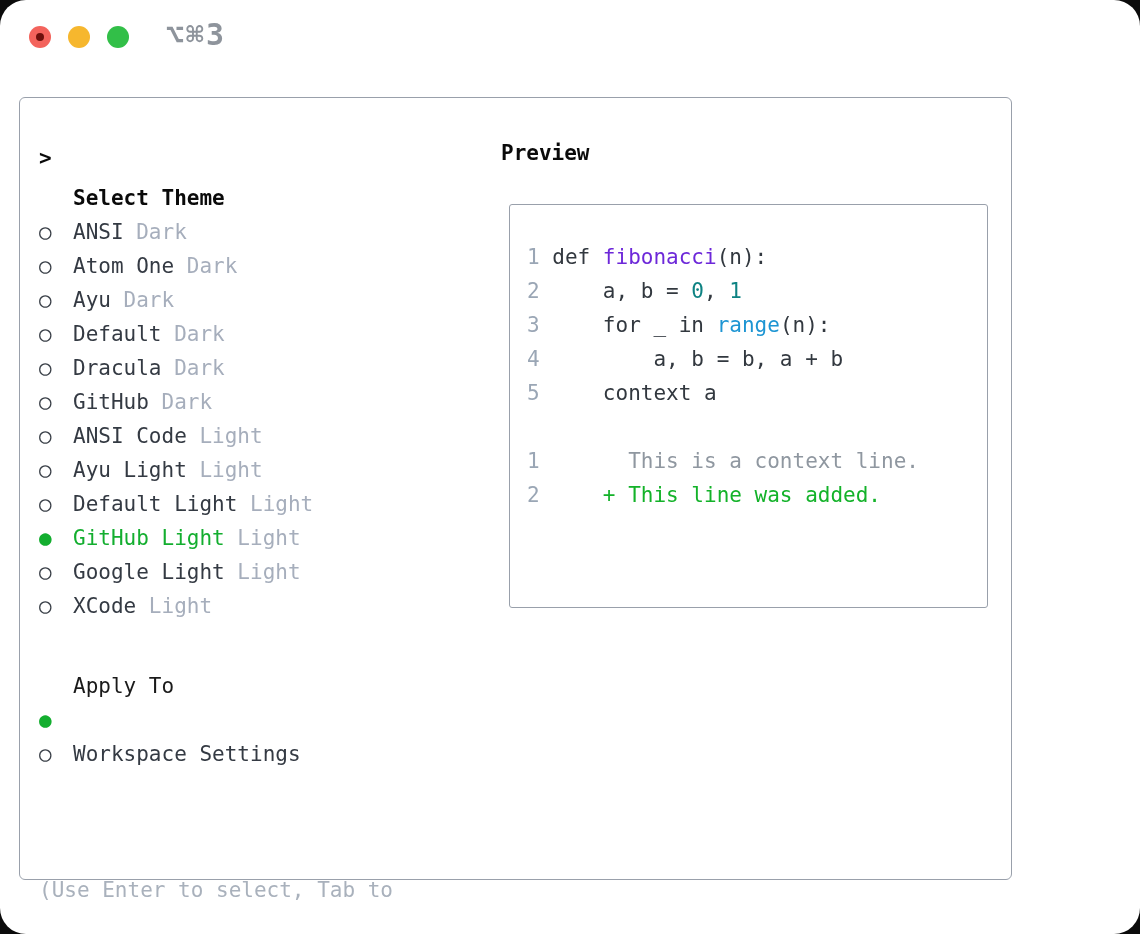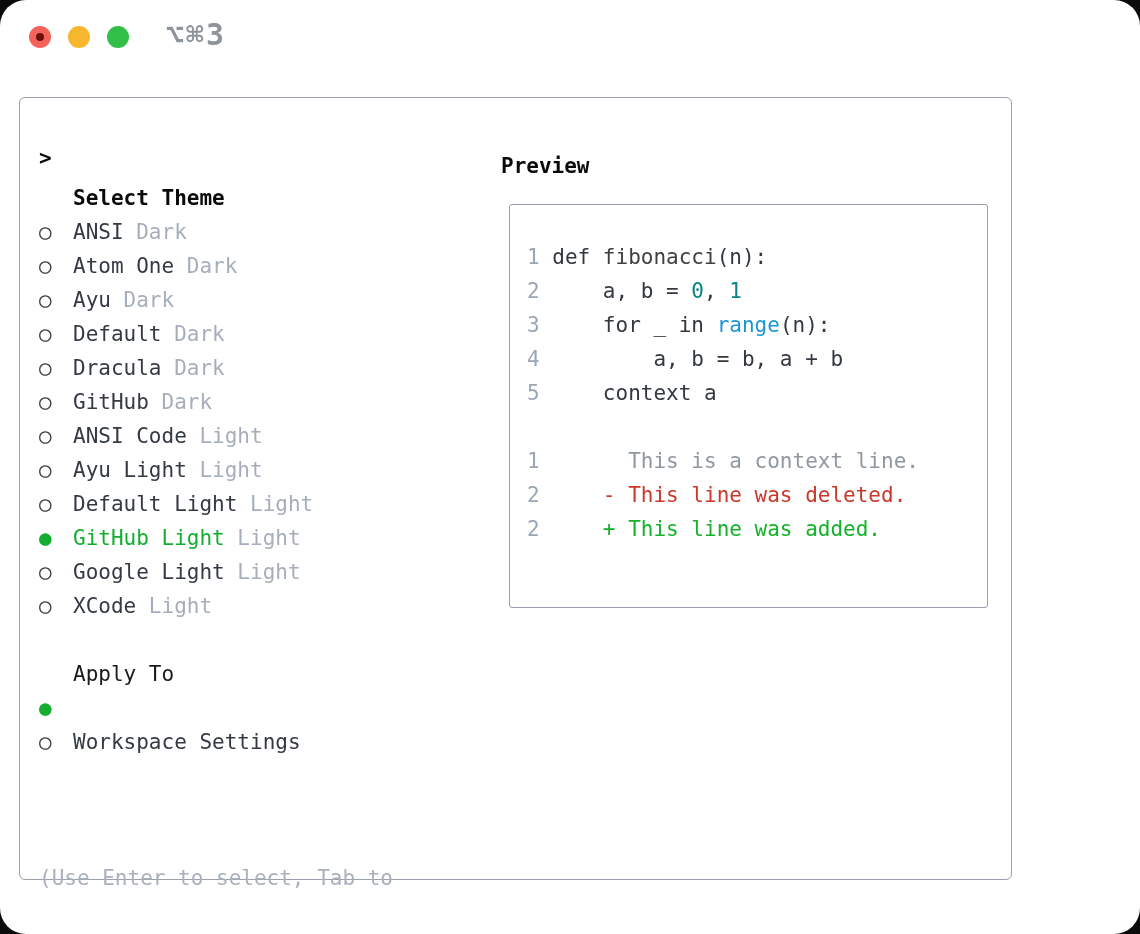--- a/index.html
+++ b/index.html
@@ -27,33 +27,33 @@
   }
   .left-col{position:absolute;left:19px;top:43px;}
   .row{display:flex;white-space:pre;}
   .marker{flex:0 0 34px;width:34px;color:#3b4149;}
   .hdr .marker{color:#0a0a0a;font-weight:bold;}
   .hdr .label{color:#0a0a0a;font-weight:bold;margin-top:40px;}
   .label{color:#343a43;}
   .tag{color:#a6aebc;margin-left:1ch;}
   .row.selected .marker,.row.selected .label{color:#13ae2f;}
   .apply-hdr{margin-top:34px;}
-  .apply-hdr .label{color:#1a1a1a;}
+  .apply-hdr .label{color:#1a1a1a;margin-top:12px;}
   .hint{margin-top:34px;color:#a9b1bc;white-space:pre;}
   
-  .preview-title{position:absolute;left:481px;top:51px;font-weight:bold;color:#0a0a0a;white-space:pre;}
+  .preview-title{position:absolute;left:481px;top:38px;font-weight:bold;color:#0a0a0a;white-space:pre;}
   .preview-box{
     position:absolute;left:489px;top:106px;width:479px;height:404px;
     box-sizing:border-box;border:1.5px solid #99a0ab;border-radius:3px;
     padding:35px 8px 0 17px;overflow:hidden;
   }
   .codeline{white-space:pre;min-height:34px;}
   .num{display:inline-block;width:2ch;color:#9aa6b5;}
   .c{color:#32383f;}
-  .fn{color:#404040;text-align:center;}
+  .fn{color:#6d28d9;text-align:center;}
   .nu{color:#0d8282;}
   .bi{color:#1d95d3;}
   .ctx{color:#8f97a0;margin-top:27px;}
   .del{color:#cb372a;}
   .add{color:#13b229;}
 </style>
 </head>
 <body>
 
 <div class="window">
@@ -156,18 +156,17 @@
     <div class="preview-title">Preview</div>
 
     <div class="preview-box">
       <div class="codeline"><span class="num">1</span><span class="c">def </span><span class="fn">fibonacci</span><span class="c">(n):</span></div>
       <div class="codeline"><span class="num">2</span><span class="c">    a, b = </span><span class="nu">0</span><span class="c">, </span><span class="nu">1</span></div>
       <div class="codeline"><span class="num">3</span><span class="c">    for _ in </span><span class="bi">range</span><span class="c">(n):</span></div>
       <div class="codeline"><span class="num">4</span><span class="c">        a, b = b, a + b</span></div>
       <div class="codeline"><span class="num">5</span><span class="c">    context a</span></div>
       <div class="codeline"></div>
       <div class="codeline"><span class="num">1</span><span class="ctx">      This is a context line.</span></div>
-      <div class="codeline"><span class="num">2</span><span class="del">    - This line was deleted.</span></div>
       <div class="codeline"><span class="num">2</span><span class="add">    + This line was added.</span></div>
     </div>
 
   </div>
 </div>
 
 </body></html>

